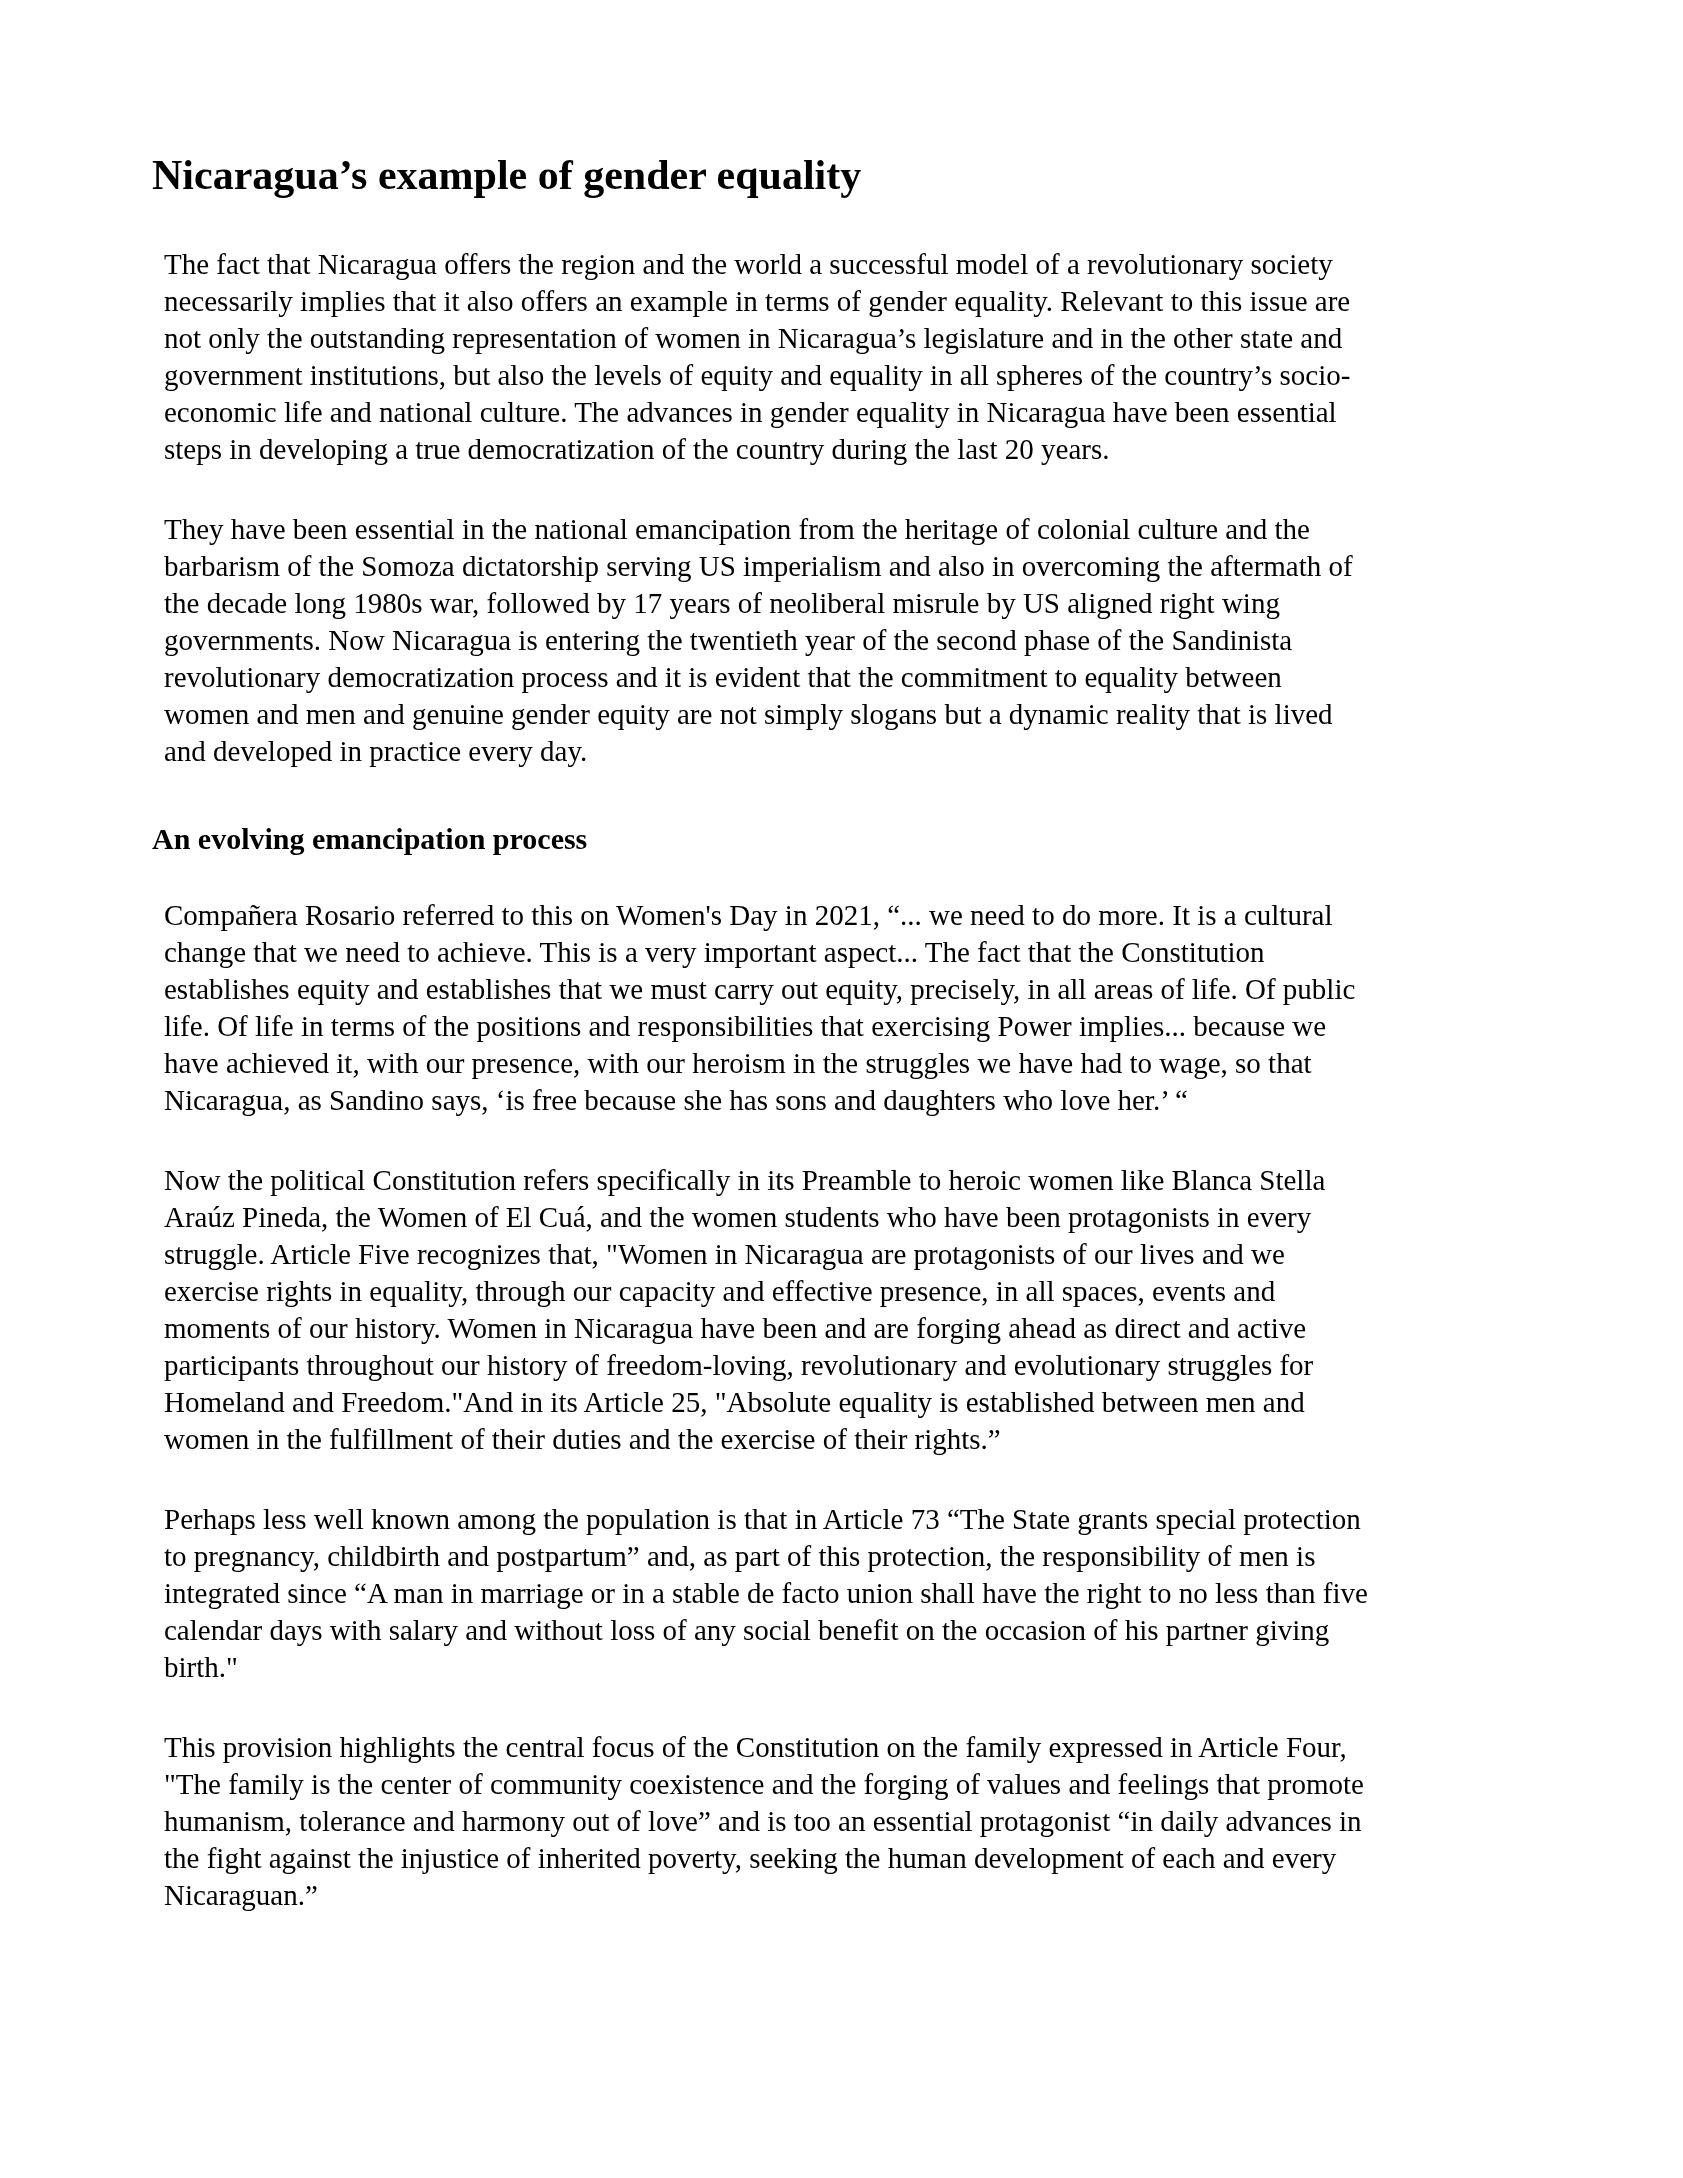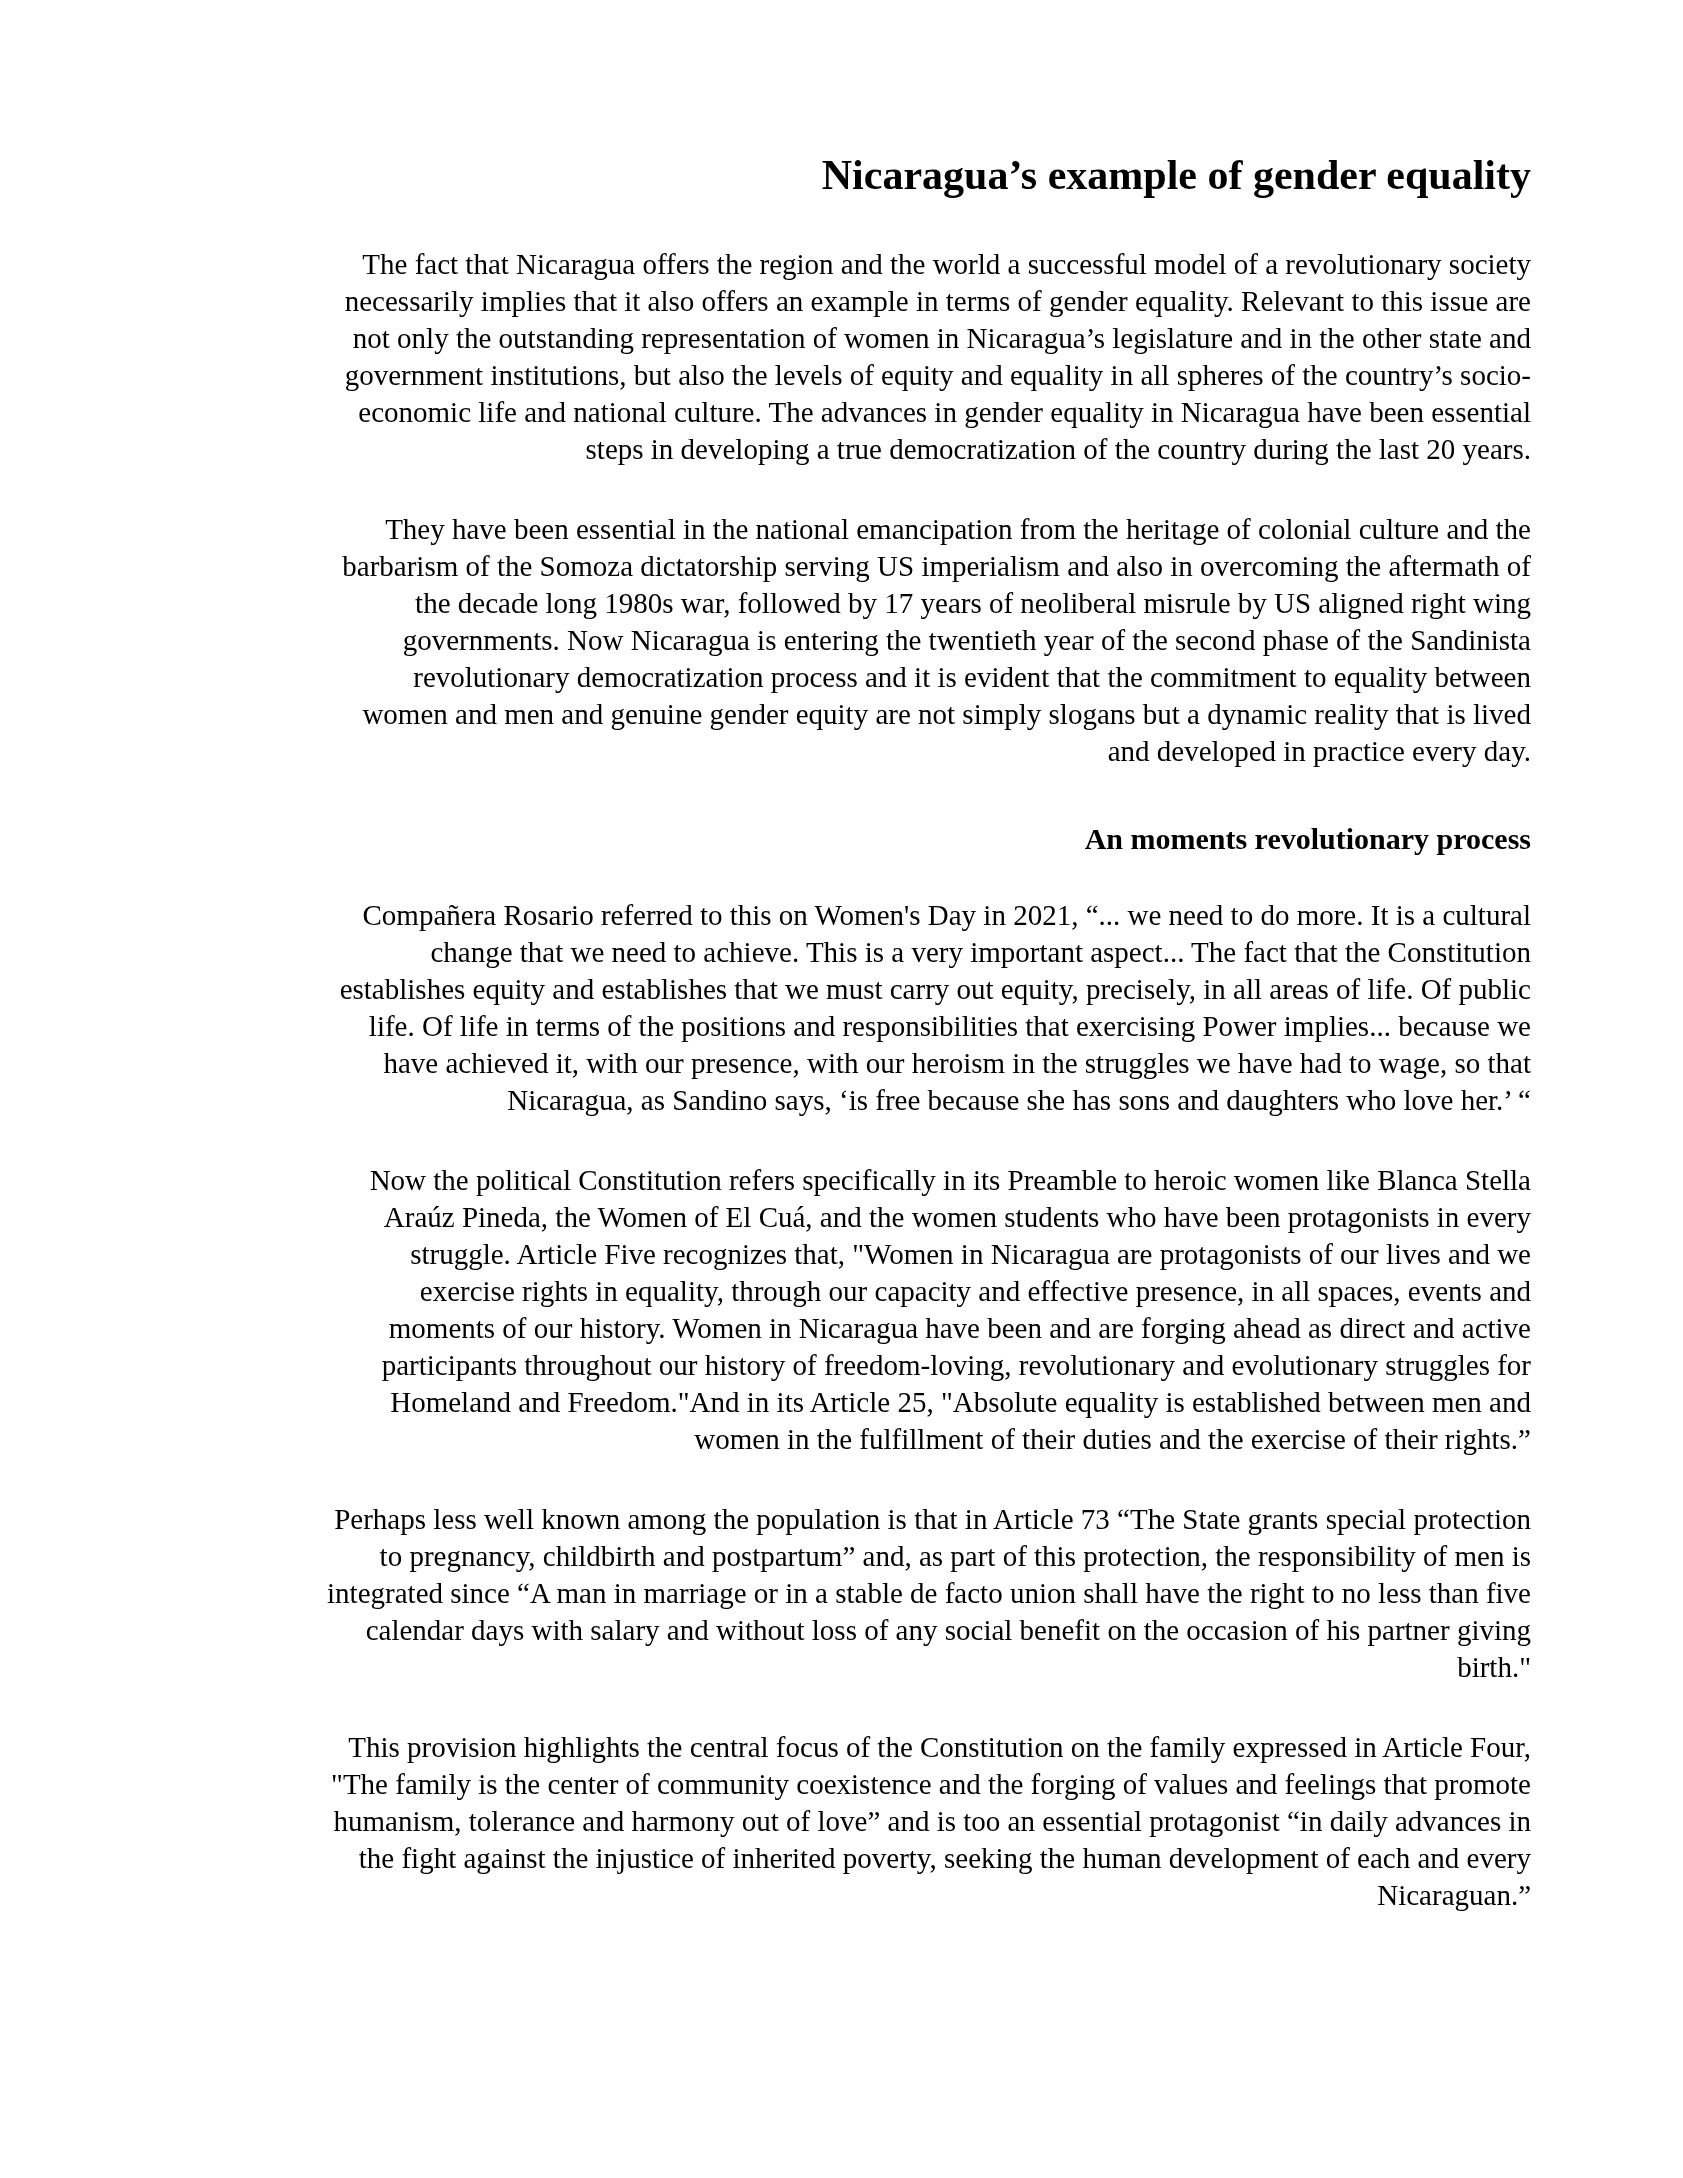--- a/index.html
+++ b/index.html
@@ -14,21 +14,21 @@
     background: #ffffff;
     overflow: hidden;
     box-sizing: border-box;
     display: flex;
     flex-direction: column;
     padding: 150px 152px 0 152px;
     color: #000000;
     font-family: "Liberation Serif", "DejaVu Serif", serif;
     font-size: 29px;
     line-height: 37px;
-    text-align: right;
+    text-align: left;
   }
   .doc-title {
     margin: 0 0 46px 0;
     font-size: 42px;
     line-height: 50px;
     font-weight: bold;
     white-space: pre;
   }
   .doc-heading {
     margin: 7px 0 40px 0;
@@ -53,21 +53,21 @@
 government institutions, but also the levels of equity and equality in all spheres of the country’s socio-
 economic life and national culture. The advances in gender equality in Nicaragua have been essential
 steps in developing a true democratization of the country during the last 20 years.</p>
   <p class="para">They have been essential in the national emancipation from the heritage of colonial culture and the
 barbarism of the Somoza dictatorship serving US imperialism and also in overcoming the aftermath of
 the decade long 1980s war, followed by 17 years of neoliberal misrule by US aligned right wing
 governments. Now Nicaragua is entering the twentieth year of the second phase of the Sandinista
 revolutionary democratization process and it is evident that the commitment to equality between
 women and men and genuine gender equity are not simply slogans but a dynamic reality that is lived
 and developed in practice every day.</p>
-  <h2 class="doc-heading">An moments revolutionary process</h2>
+  <h2 class="doc-heading">An evolving emancipation process</h2>
   <p class="para">Compañera Rosario referred to this on Women's Day in 2021, “... we need to do more. It is a cultural
 change that we need to achieve. This is a very important aspect... The fact that the Constitution
 establishes equity and establishes that we must carry out equity, precisely, in all areas of life. Of public
 life. Of life in terms of the positions and responsibilities that exercising Power implies... because we
 have achieved it, with our presence, with our heroism in the struggles we have had to wage, so that
 Nicaragua, as Sandino says, ‘is free because she has sons and daughters who love her.’ “</p>
   <p class="para">Now the political Constitution refers specifically in its Preamble to heroic women like Blanca Stella
 Araúz Pineda, the Women of El Cuá, and the women students who have been protagonists in every
 struggle. Article Five recognizes that, "Women in Nicaragua are protagonists of our lives and we
 exercise rights in equality, through our capacity and effective presence, in all spaces, events and

